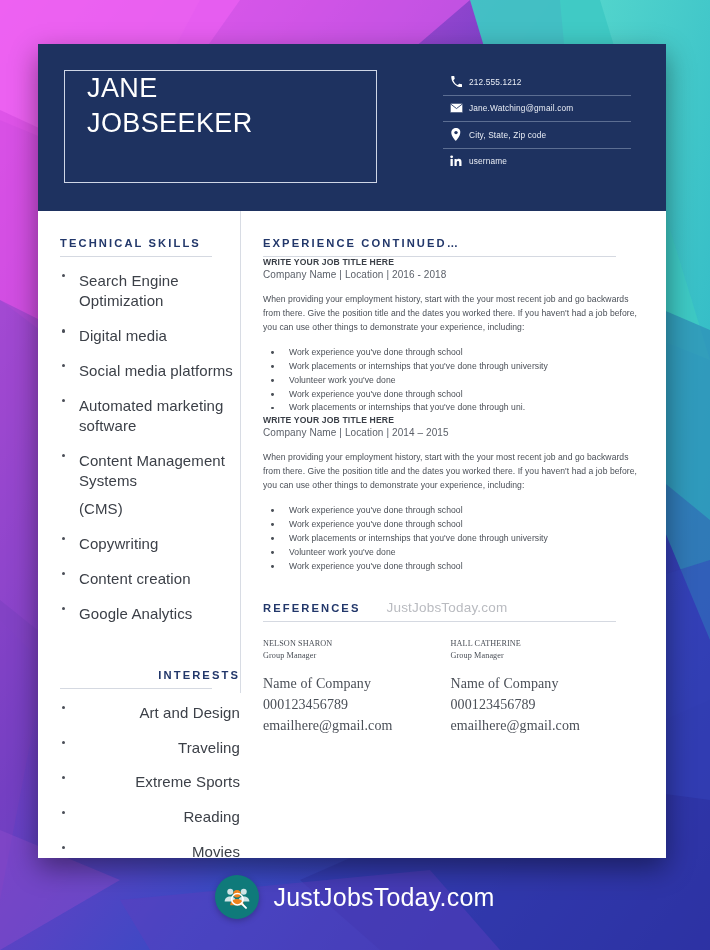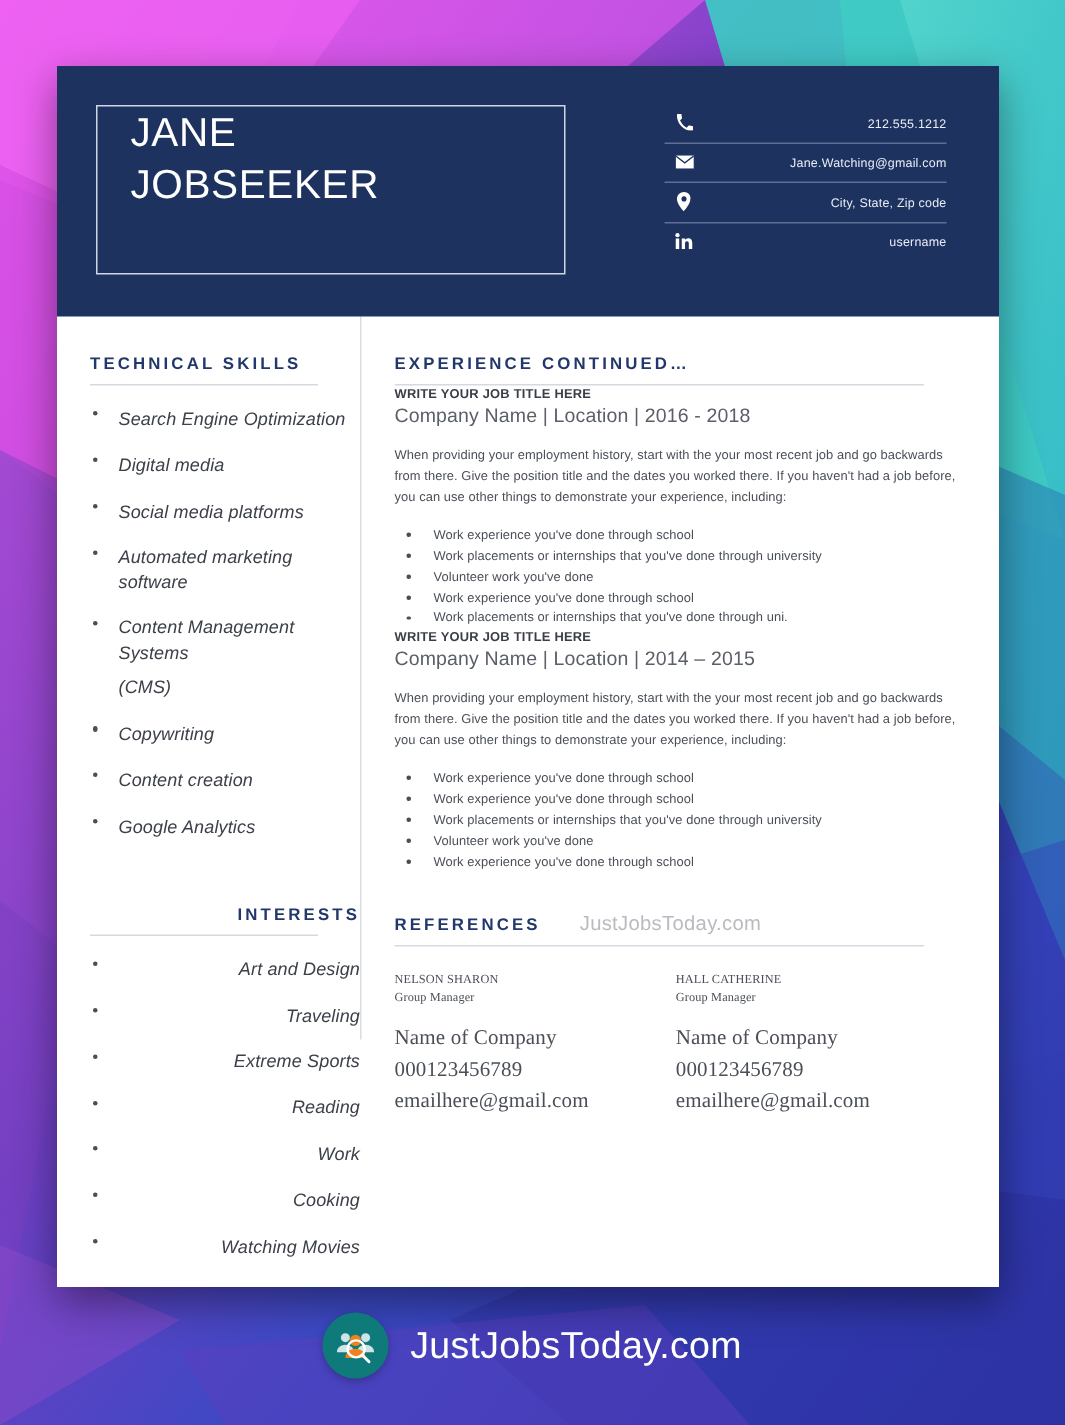--- a/index.html
+++ b/index.html
@@ -34,21 +34,20 @@
   .name-line{
     color:#ffffff;font-size:27px;line-height:1.30;
     letter-spacing:.4px;font-weight:400;
   }
   #contact{
     position:absolute;left:405px;top:25px;width:188px;
   }
   .contact-row{
     display:flex;align-items:center;height:25.5px;
     border-bottom:1px solid #5c6e92;
-    justify-content:space-between;
   }
   .contact-row:last-child{border-bottom:none;}
   .c-ico{
     width:26px;flex:0 0 26px;display:flex;align-items:center;justify-content:center;
     color:#ffffff;
   }
   .c-ico svg{display:block;}
   .c-txt{
     color:#e9edf5;font-size:8.3px;letter-spacing:.15px;white-space:nowrap;
   }
@@ -67,39 +66,39 @@
     color:#22376a;font-size:11.2px;font-weight:bold;letter-spacing:2.1px;
     margin:0 0 7px 0;
   }
   .sec-rule{
     height:1px;background:#d5d9e1;margin:0 22px 0 0;
   }
   #sidebar .sec-rule{margin-right:28px;}
   .sb-list{list-style:none;margin:14px 0 0 0;padding:0;}
   .sb-list li{
     position:relative;padding-left:19px;
-    font-size:12px;color:#3c4048;line-height:1.35;
-    margin-bottom:14.6px;letter-spacing:.1px;font-style:italic;
+    font-size:15px;color:#3c4048;line-height:1.35;
+    margin-bottom:14.6px;letter-spacing:.1px;
   }
   .sb-list li::before{
     content:"";position:absolute;left:2px;top:3.4px;
     width:3.1px;height:3.1px;border-radius:50%;background:#4a4e57;
   }
   .sb-list li.cont{margin-top:-7px;}
   .sb-list li.cont::before{display:none;}
   #interests-block{margin-top:45px;text-align:right;}
 
   
   .job{}
   .job-title{
     font-size:8.6px;font-weight:bold;color:#3a3f47;letter-spacing:.15px;
     margin:0 0 2px 0;
   }
   .job-meta{
-    font-size:13px;color:#5a5f68;letter-spacing:.1px;margin:0;
+    font-size:10px;color:#5a5f68;letter-spacing:.1px;margin:0;
   }
   .job-desc{
     font-size:8.6px;color:#4a4f57;line-height:1.62;margin:13px 0 0 0;
     letter-spacing:.05px;
   }
   .job-bullets{list-style:none;margin:11px 0 0 0;padding:0;}
   .job-bullets li{
     position:relative;padding-left:26px;font-size:8.6px;color:#4a4f57;
     line-height:1.62;letter-spacing:.05px;
   }
@@ -241,21 +240,21 @@
       </div>
 
       <div id="interests-block">
         <div class="sec-head">INTERESTS</div>
         <div class="sec-rule"></div>
         <ul class="sb-list">
           <li>Art and Design</li>
           <li>Traveling</li>
           <li>Extreme Sports</li>
           <li>Reading</li>
-          <li>Work</li>
+          <li>Movies</li>
           <li>Cooking</li>
           <li>Watching Movies</li>
         </ul>
       </div>
     </div>
 
     <div id="main">
 
       <div class="sec-head">EXPERIENCE CONTINUED…</div>
       <div class="sec-rule"></div>

